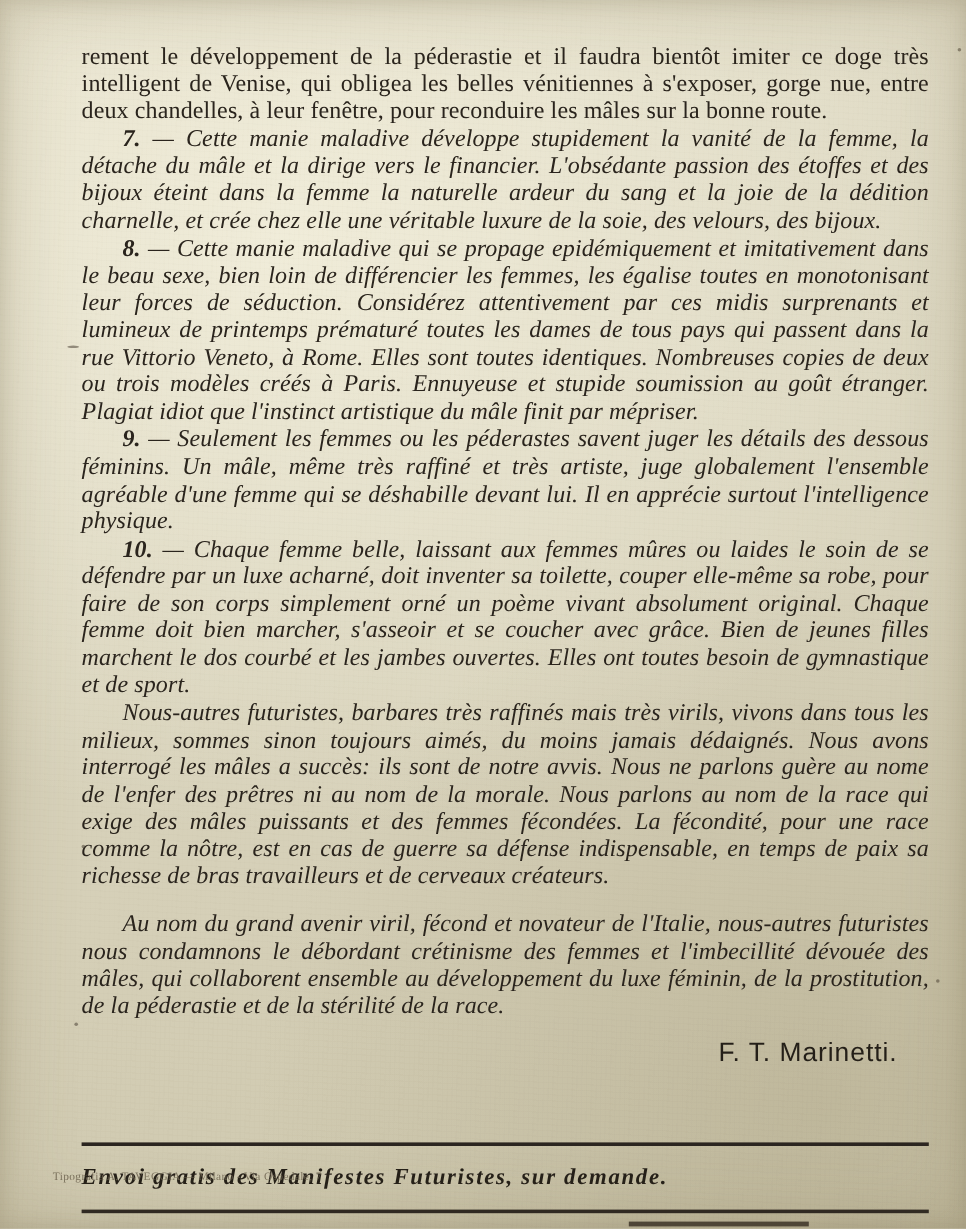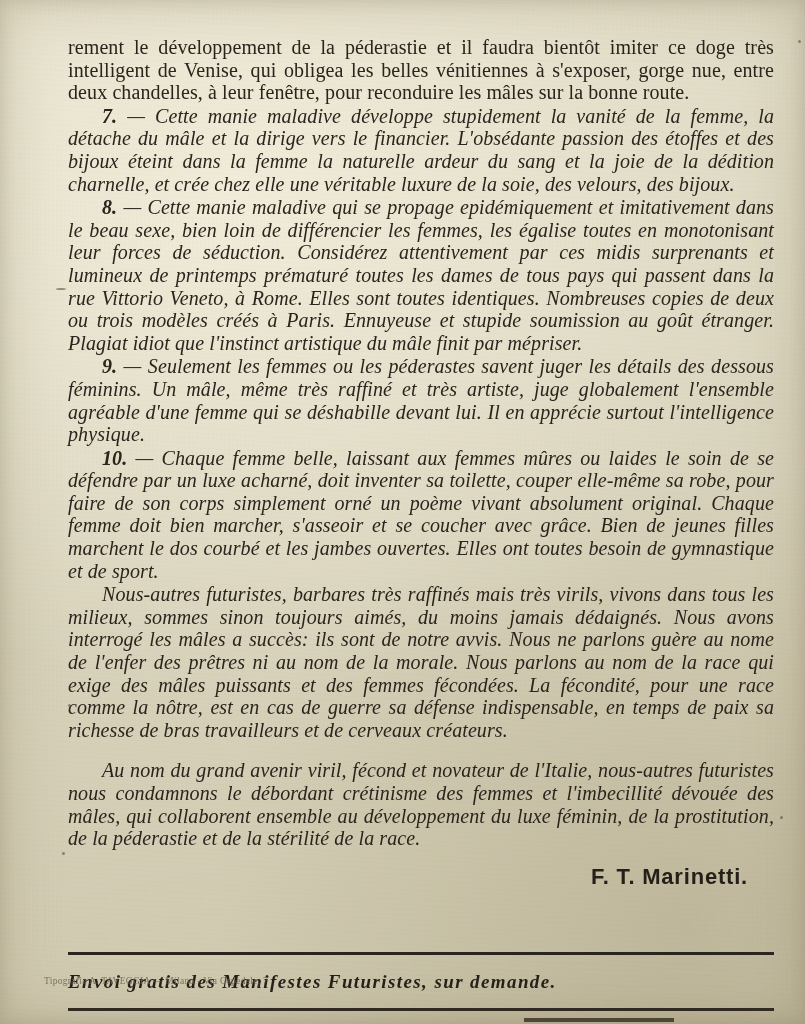--- a/index.html
+++ b/index.html
@@ -60,21 +60,21 @@
   .num {
     font-weight: bold;
   }
   .gap-big { height: 17px; }
 
   .signature {
     margin-top: 14px;
     text-align: right;
     padding-right: 26px;
     font-size: 22px;
-    font-weight: bold;
+    font-weight: normal;
     letter-spacing: 0.8px;
     color: #241f18;
     font-family: "Liberation Sans", sans-serif;
   }
   .dateline {
     margin-top: 12px;
     padding-left: 34px;
     font-size: 14.5px;
     letter-spacing: 1.3px;
     font-weight: bold;

